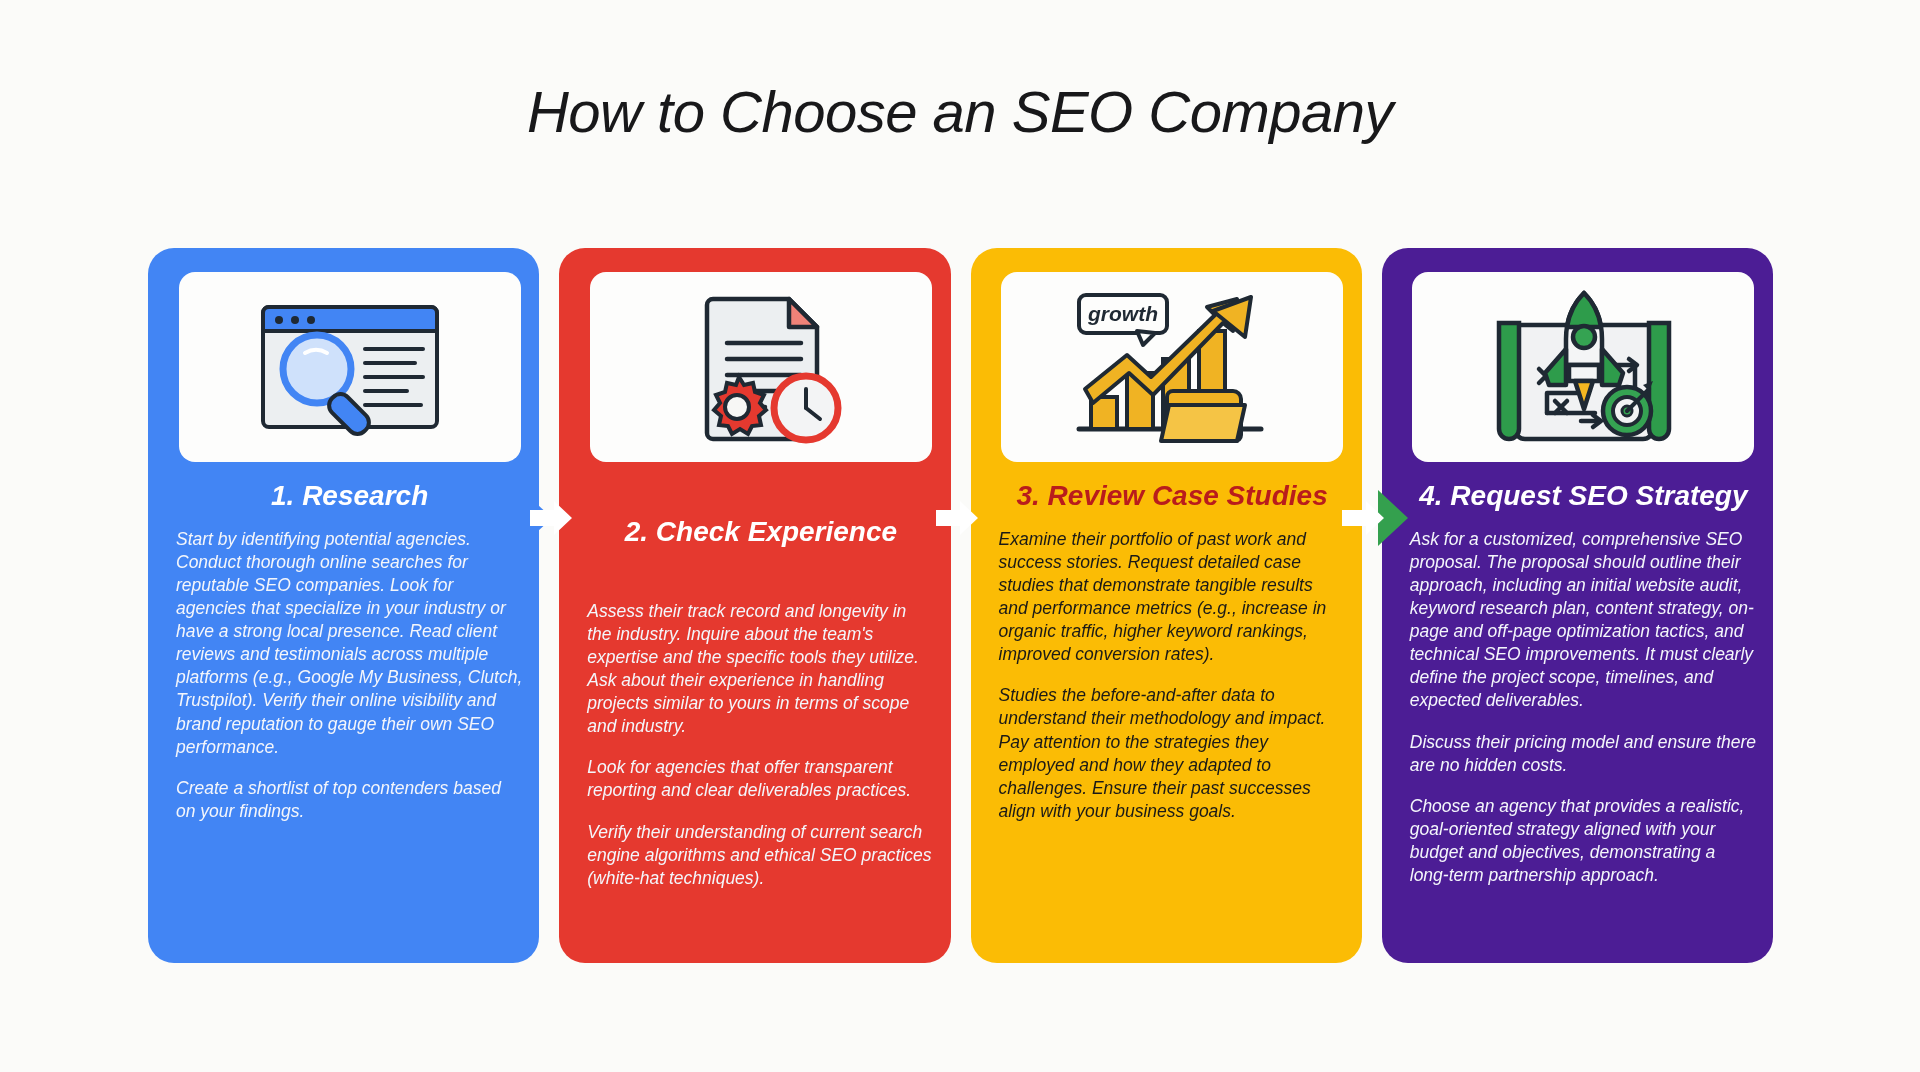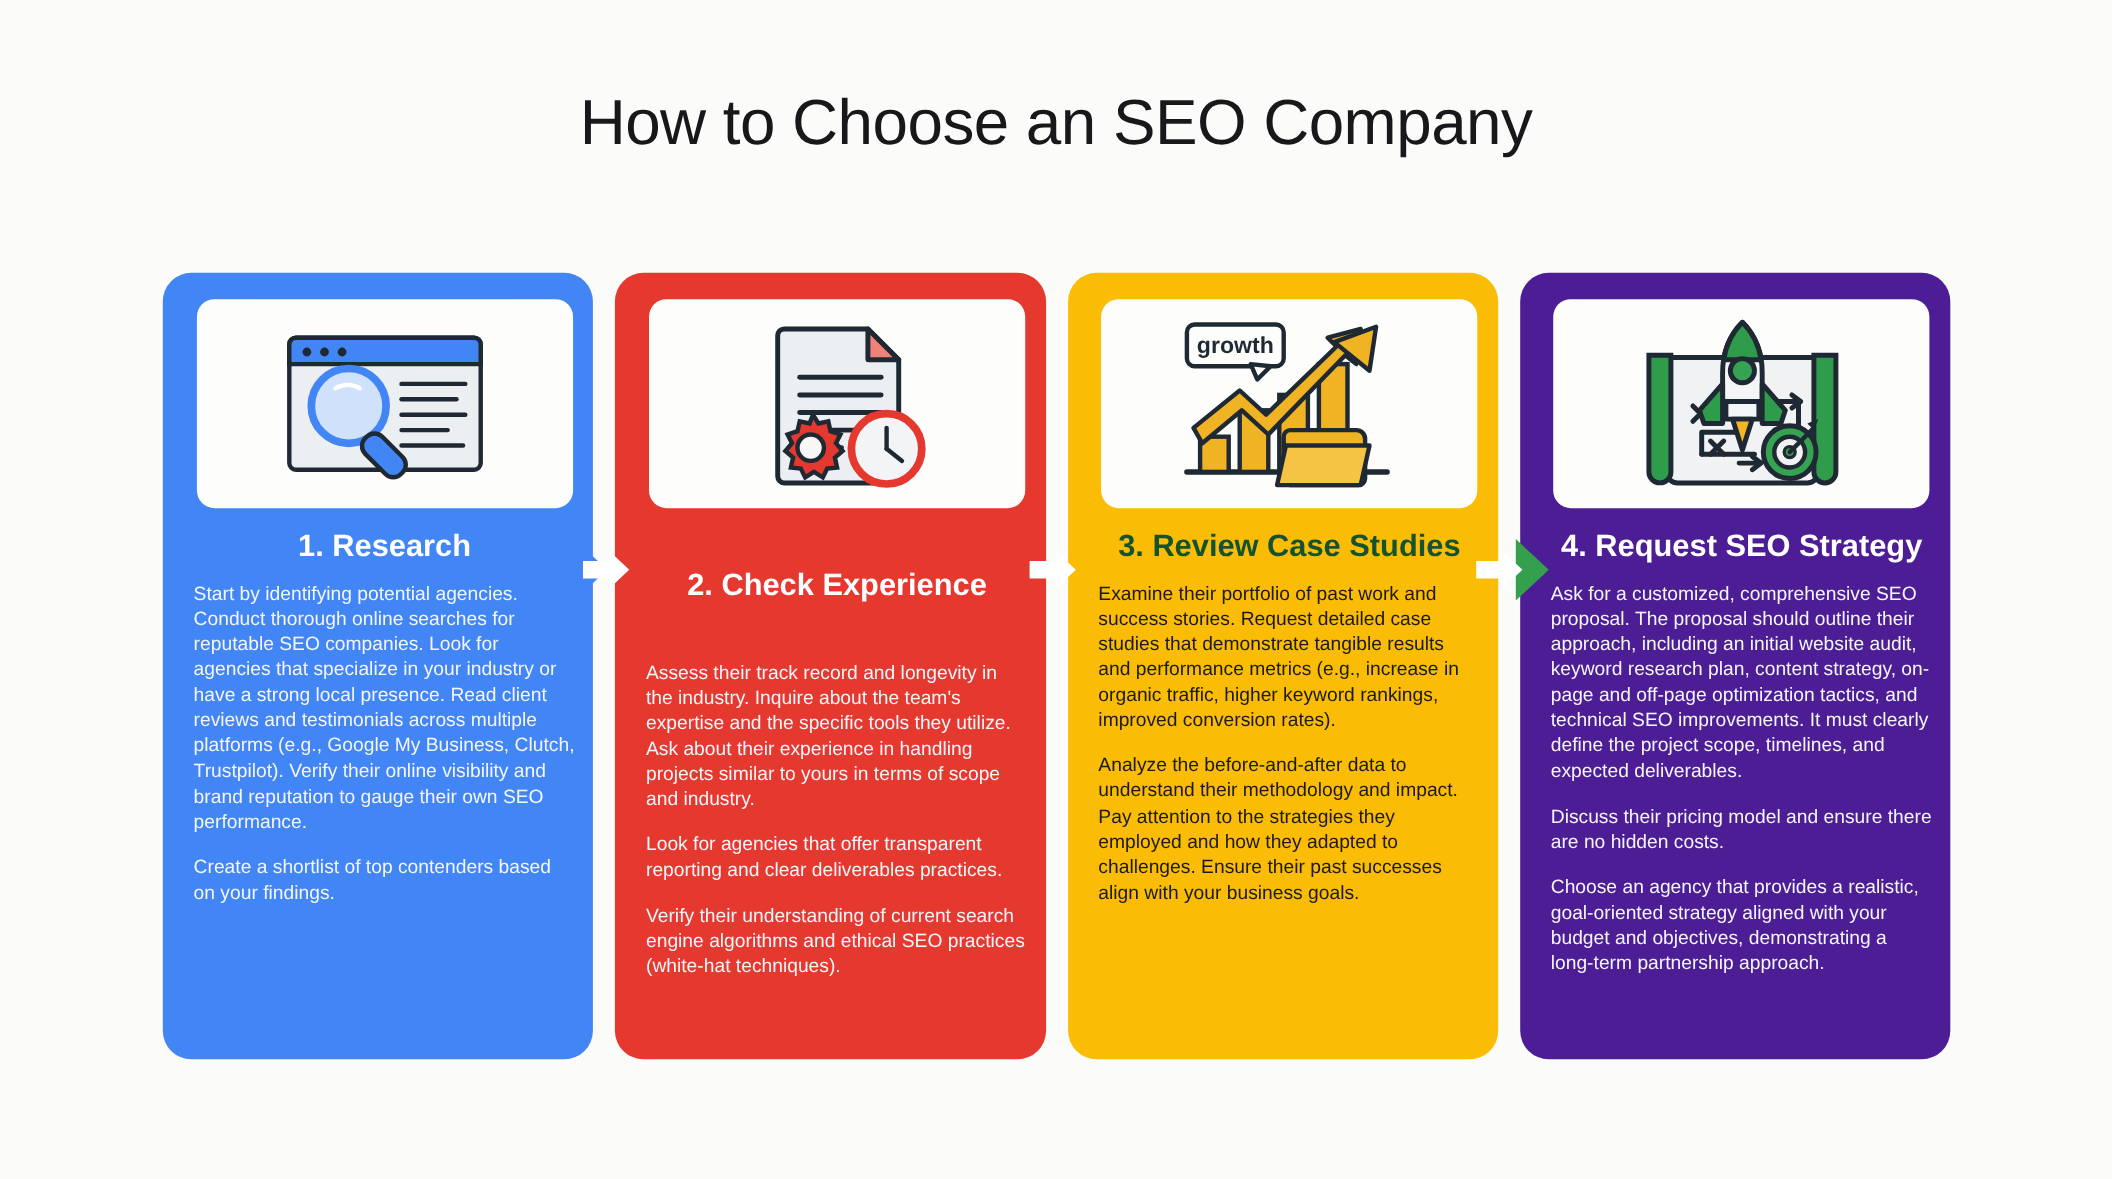--- a/index.html
+++ b/index.html
@@ -2,21 +2,21 @@
 <html><head>
 <meta charset="utf-8">
 <style>
   * { box-sizing: border-box; margin: 0; padding: 0; }
   html, body {
     width: 1920px; height: 1072px;
     background: #fbfbf9;
     font-family: "Liberation Sans", sans-serif;
     overflow: hidden;
   }
-  .page { position: relative; width: 1920px; height: 1072px; background: #fbfbf9; }
+  .page { position: relative; width: 1920px; height: 1072px; background: #fbfbf9; font-style: italic; }
 
   .page-title {
     position: absolute; top: 78px; left: 0; width: 1920px;
     text-align: center;
     font-size: 58px; font-weight: 400; color: #18181a;
     letter-spacing: -0.5px;
   }
 
   .cards {
     position: absolute; top: 248px; left: 148px;
@@ -46,21 +46,21 @@
   }
   .icon-plate svg { display: block; }
 
   .card-title {
     margin-top: 19px;
     font-size: 28px; font-weight: 700;
     text-align: center;
     line-height: 1.1;
   }
   .card.c1 .card-title, .card.c2 .card-title, .card.c4 .card-title { color: #ffffff; }
-  .card.c3 .card-title { color: #14532d; }
+  .card.c3 .card-title { color: #b91c1c; }
 
   .body {
     margin-top: 16px;
     width: 100%;
     padding: 0 6px;
   }
   .para {
     font-size: 17.5px;
     line-height: 1.32;
     margin-bottom: 18px;
@@ -164,21 +164,21 @@
             <path d="M72 46l6 14 12-12z" fill="#fdfdfc" stroke="#1f2933" stroke-width="4" stroke-linejoin="round"></path>
             <text x="58" y="36" font-family="'Liberation Sans', sans-serif" font-size="21" font-weight="700" fill="#1f2933" text-anchor="middle">growth</text>
           </g>
           <path d="M110 106h58a8 8 0 0 1 8 8v36a6 6 0 0 1-6 6h-62a6 6 0 0 1-6-6v-38a6 6 0 0 1 6-6z" fill="#f0b323" stroke="#1f2933" stroke-width="4" stroke-linejoin="round"></path>
           <path d="M104 120h76l-8 36h-76z" fill="#f5c445" stroke="#1f2933" stroke-width="4" stroke-linejoin="round"></path>
         </svg>
       </div>
       <div class="card-title">3. Review Case Studies</div>
       <div class="body">
         <div class="para">Examine their portfolio of past work and success stories. Request detailed case studies that demonstrate tangible results and performance metrics (e.g., increase in organic traffic, higher keyword rankings, improved conversion rates).</div>
-        <div class="para">Analyze the before-and-after data to understand their methodology and impact. Pay attention to the strategies they employed and how they adapted to challenges. Ensure their past successes align with your business goals.</div>
+        <div class="para">Studies the before-and-after data to understand their methodology and impact. Pay attention to the strategies they employed and how they adapted to challenges. Ensure their past successes align with your business goals.</div>
       </div>
     </div>
 
     <div class="card c4">
       <div class="icon-plate">
         <svg width="205" height="160" viewBox="0 0 205 160">
           <path d="M34 38h138v104a10 10 0 0 1-10 10H44a10 10 0 0 1-10-10z" fill="#f1f2f3" stroke="#1f2933" stroke-width="4.5"></path>
           <path d="M18 36h20v106a10 10 0 0 1-20 0z" fill="#2e9c4b" stroke="#1f2933" stroke-width="4.5"></path>
           <path d="M168 36h20v106a10 10 0 0 1-20 0z" fill="#2e9c4b" stroke="#1f2933" stroke-width="4.5"></path>
           <g stroke="#1f2933" stroke-width="4.5" fill="none" stroke-linecap="round" stroke-linejoin="round">

